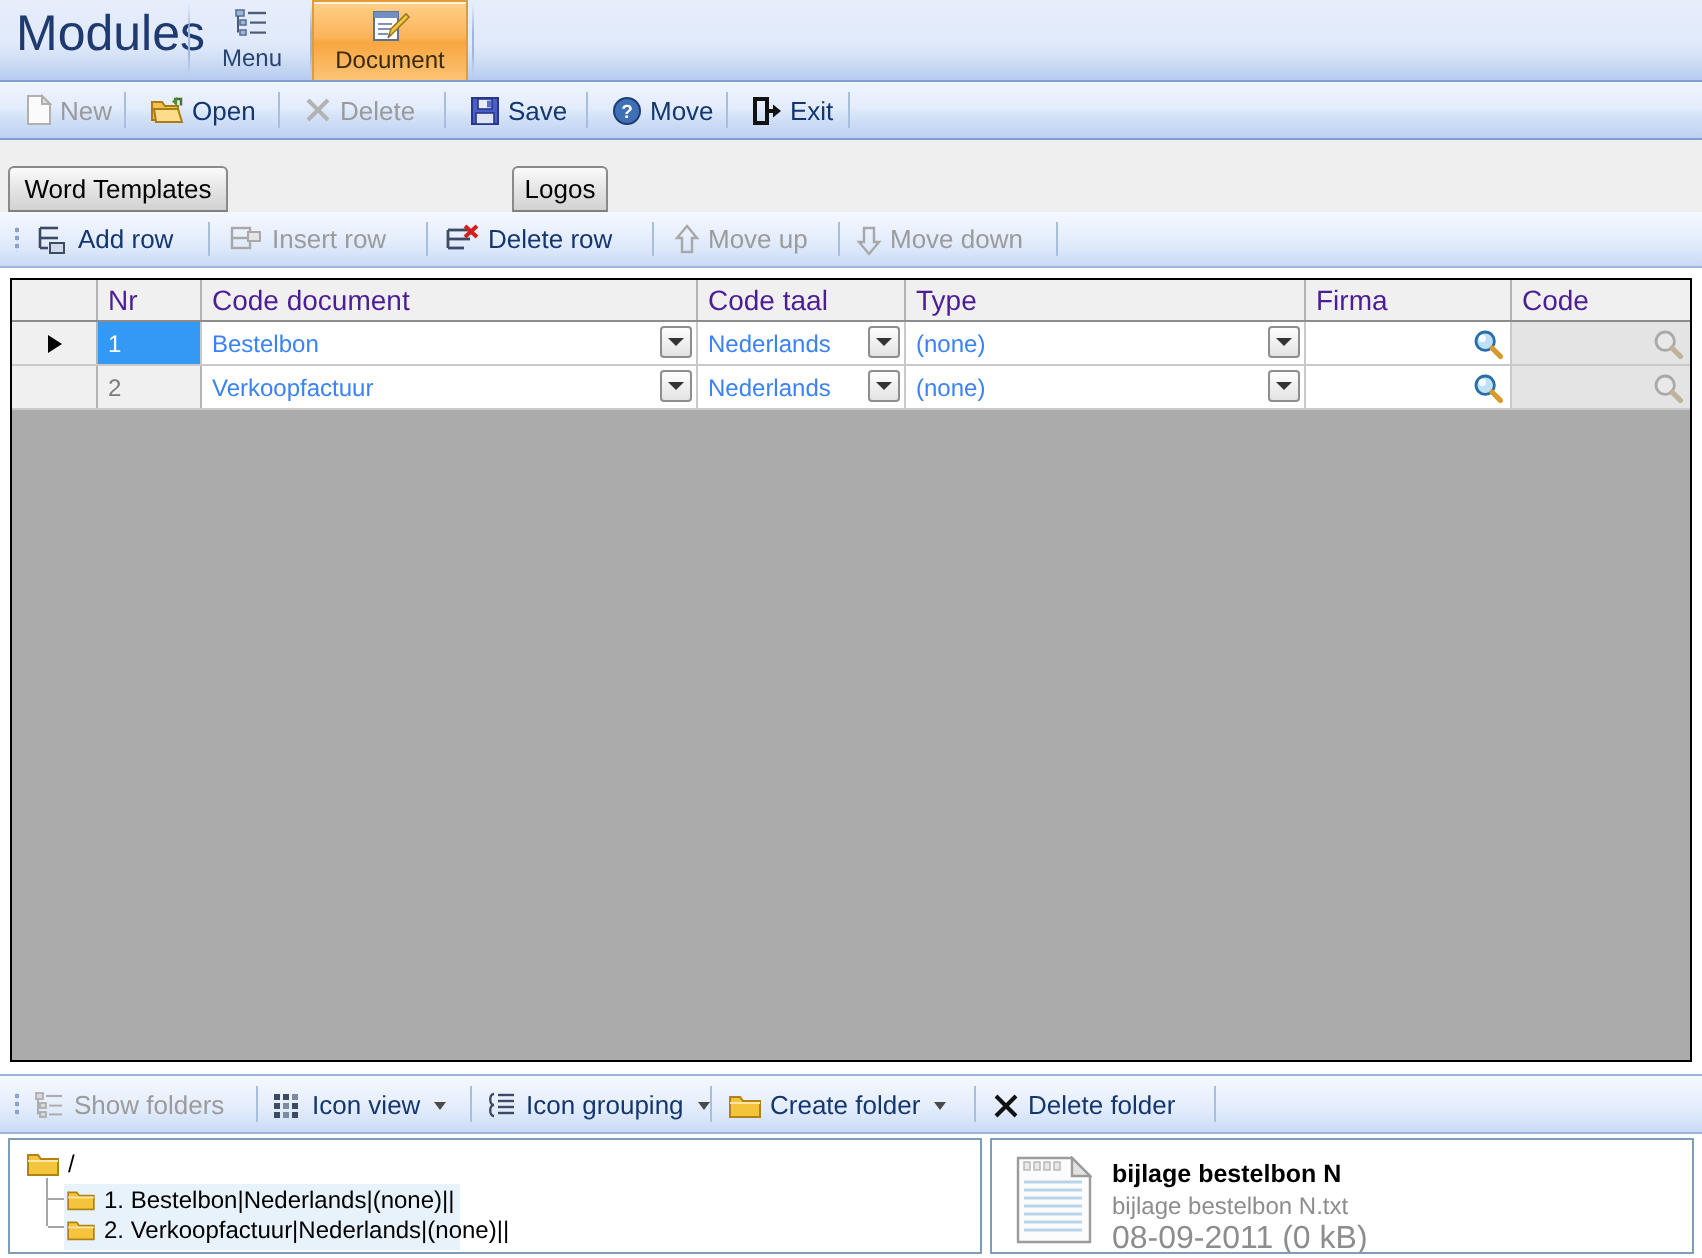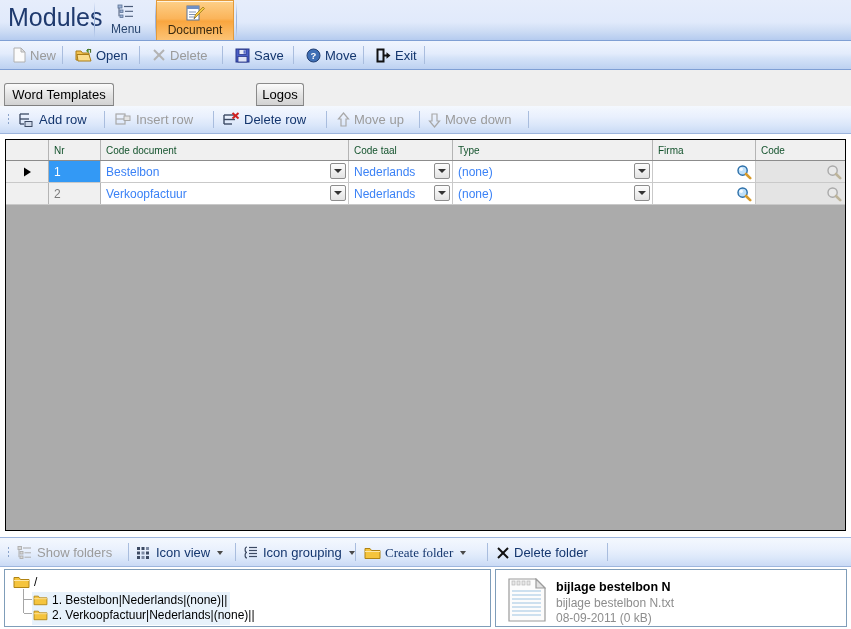--- a/index.html
+++ b/index.html
@@ -90,21 +90,21 @@
   
   .gridwrap{
     position:absolute;left:5px;top:139px;width:841px;height:392px;
     border:1px solid #000;box-sizing:border-box;background:#ababab;overflow:hidden;
   }
   .ghead{position:relative;height:20px;background:#f0f0f0;border-bottom:1px solid #8c8c8c;}
   .ghead .gh{
     position:absolute;top:0;height:20px;box-sizing:border-box;
     border-right:1px solid #b4b4b4;
     display:flex;align-items:center;padding-left:5px;
-    font-size:10px;color:#14532d;background:#f0f0f0;cursor:default;
+    font-size:14px;color:#4c1d95;background:#f0f0f0;cursor:default;
   }
   .grow{position:relative;height:21px;border-bottom:1px solid #c9c9c9;background:#ffffff;}
   .gcell{
     position:absolute;top:0;height:21px;box-sizing:border-box;
     border-right:1px solid #c9c9c9;
     display:flex;align-items:center;padding-left:5px;
     font-size:12px;color:#3b82f6;background:#ffffff;overflow:hidden;white-space:nowrap;
   }
   .gcell.sel{background:#3399f5;color:#ffffff;}
   .gcell.rowhdr{background:#f0f0f0;border-right:1px solid #b4b4b4;justify-content:center;padding-left:0;}
@@ -141,21 +141,21 @@
   .tnode{position:absolute;display:flex;align-items:center;gap:4px;font-size:12px;color:#000;cursor:default;}
   .tline{position:absolute;background:#a6a6a6;}
   .hl{background:#e8f2fb;}
 
   .detailpane{
     position:absolute;left:495px;top:569px;width:352px;height:58px;
     background:#fff;border:1px solid #7f9db9;box-sizing:border-box;overflow:hidden;
   }
   .dp-title{position:absolute;left:60px;top:10px;font-size:12.5px;font-weight:bold;color:#000;}
   .dp-sub{position:absolute;left:60px;top:26px;font-size:12px;color:#8d8d8d;}
-  .dp-meta{position:absolute;left:60px;top:41px;font-size:12px;color:#8d8d8d;}
+  .dp-meta{position:absolute;left:60px;top:41px;font-size:16px;color:#8d8d8d;}
 
   svg{display:block;}
 </style>
 </head>
 <body>
 
 <div class="app">
 
   <div class="ribbon">
     <div class="ribbon-title">Modules</div>
@@ -502,21 +502,21 @@
           <line x1="6" y1="5.5" x2="14" y2="5.5" stroke="#3c4a63" stroke-width="1.2"></line>
           <line x1="6" y1="8.5" x2="14" y2="8.5" stroke="#3c4a63" stroke-width="1.2"></line>
           <line x1="6" y1="11.5" x2="14" y2="11.5" stroke="#3c4a63" stroke-width="1.2"></line>
         </svg>
       </span>
       <span>Icon grouping</span>
       <span class="dcaret"></span>
     </div>
     <div class="fb-div" style="left:355px;"></div>
 
-    <div class="fb-item" style="left:364px;font-family:Liberation Serif, serif;">
+    <div class="fb-item" style="left:364px;">
       <span>
         <svg width="17" height="14" viewBox="0 0 17 14">
           <path d="M1 2.5 L6 2.5 L7.5 4.5 L16 4.5 L16 12.5 L1 12.5 Z" fill="#f5c43d" stroke="#b08313" stroke-width="1"></path>
           <path d="M1 5.5 L16 5.5" stroke="#fde7a8" stroke-width="1"></path>
         </svg>
       </span>
       <span>Create folder</span>
       <span class="dcaret"></span>
     </div>
     <div class="fb-div" style="left:487px;"></div>

